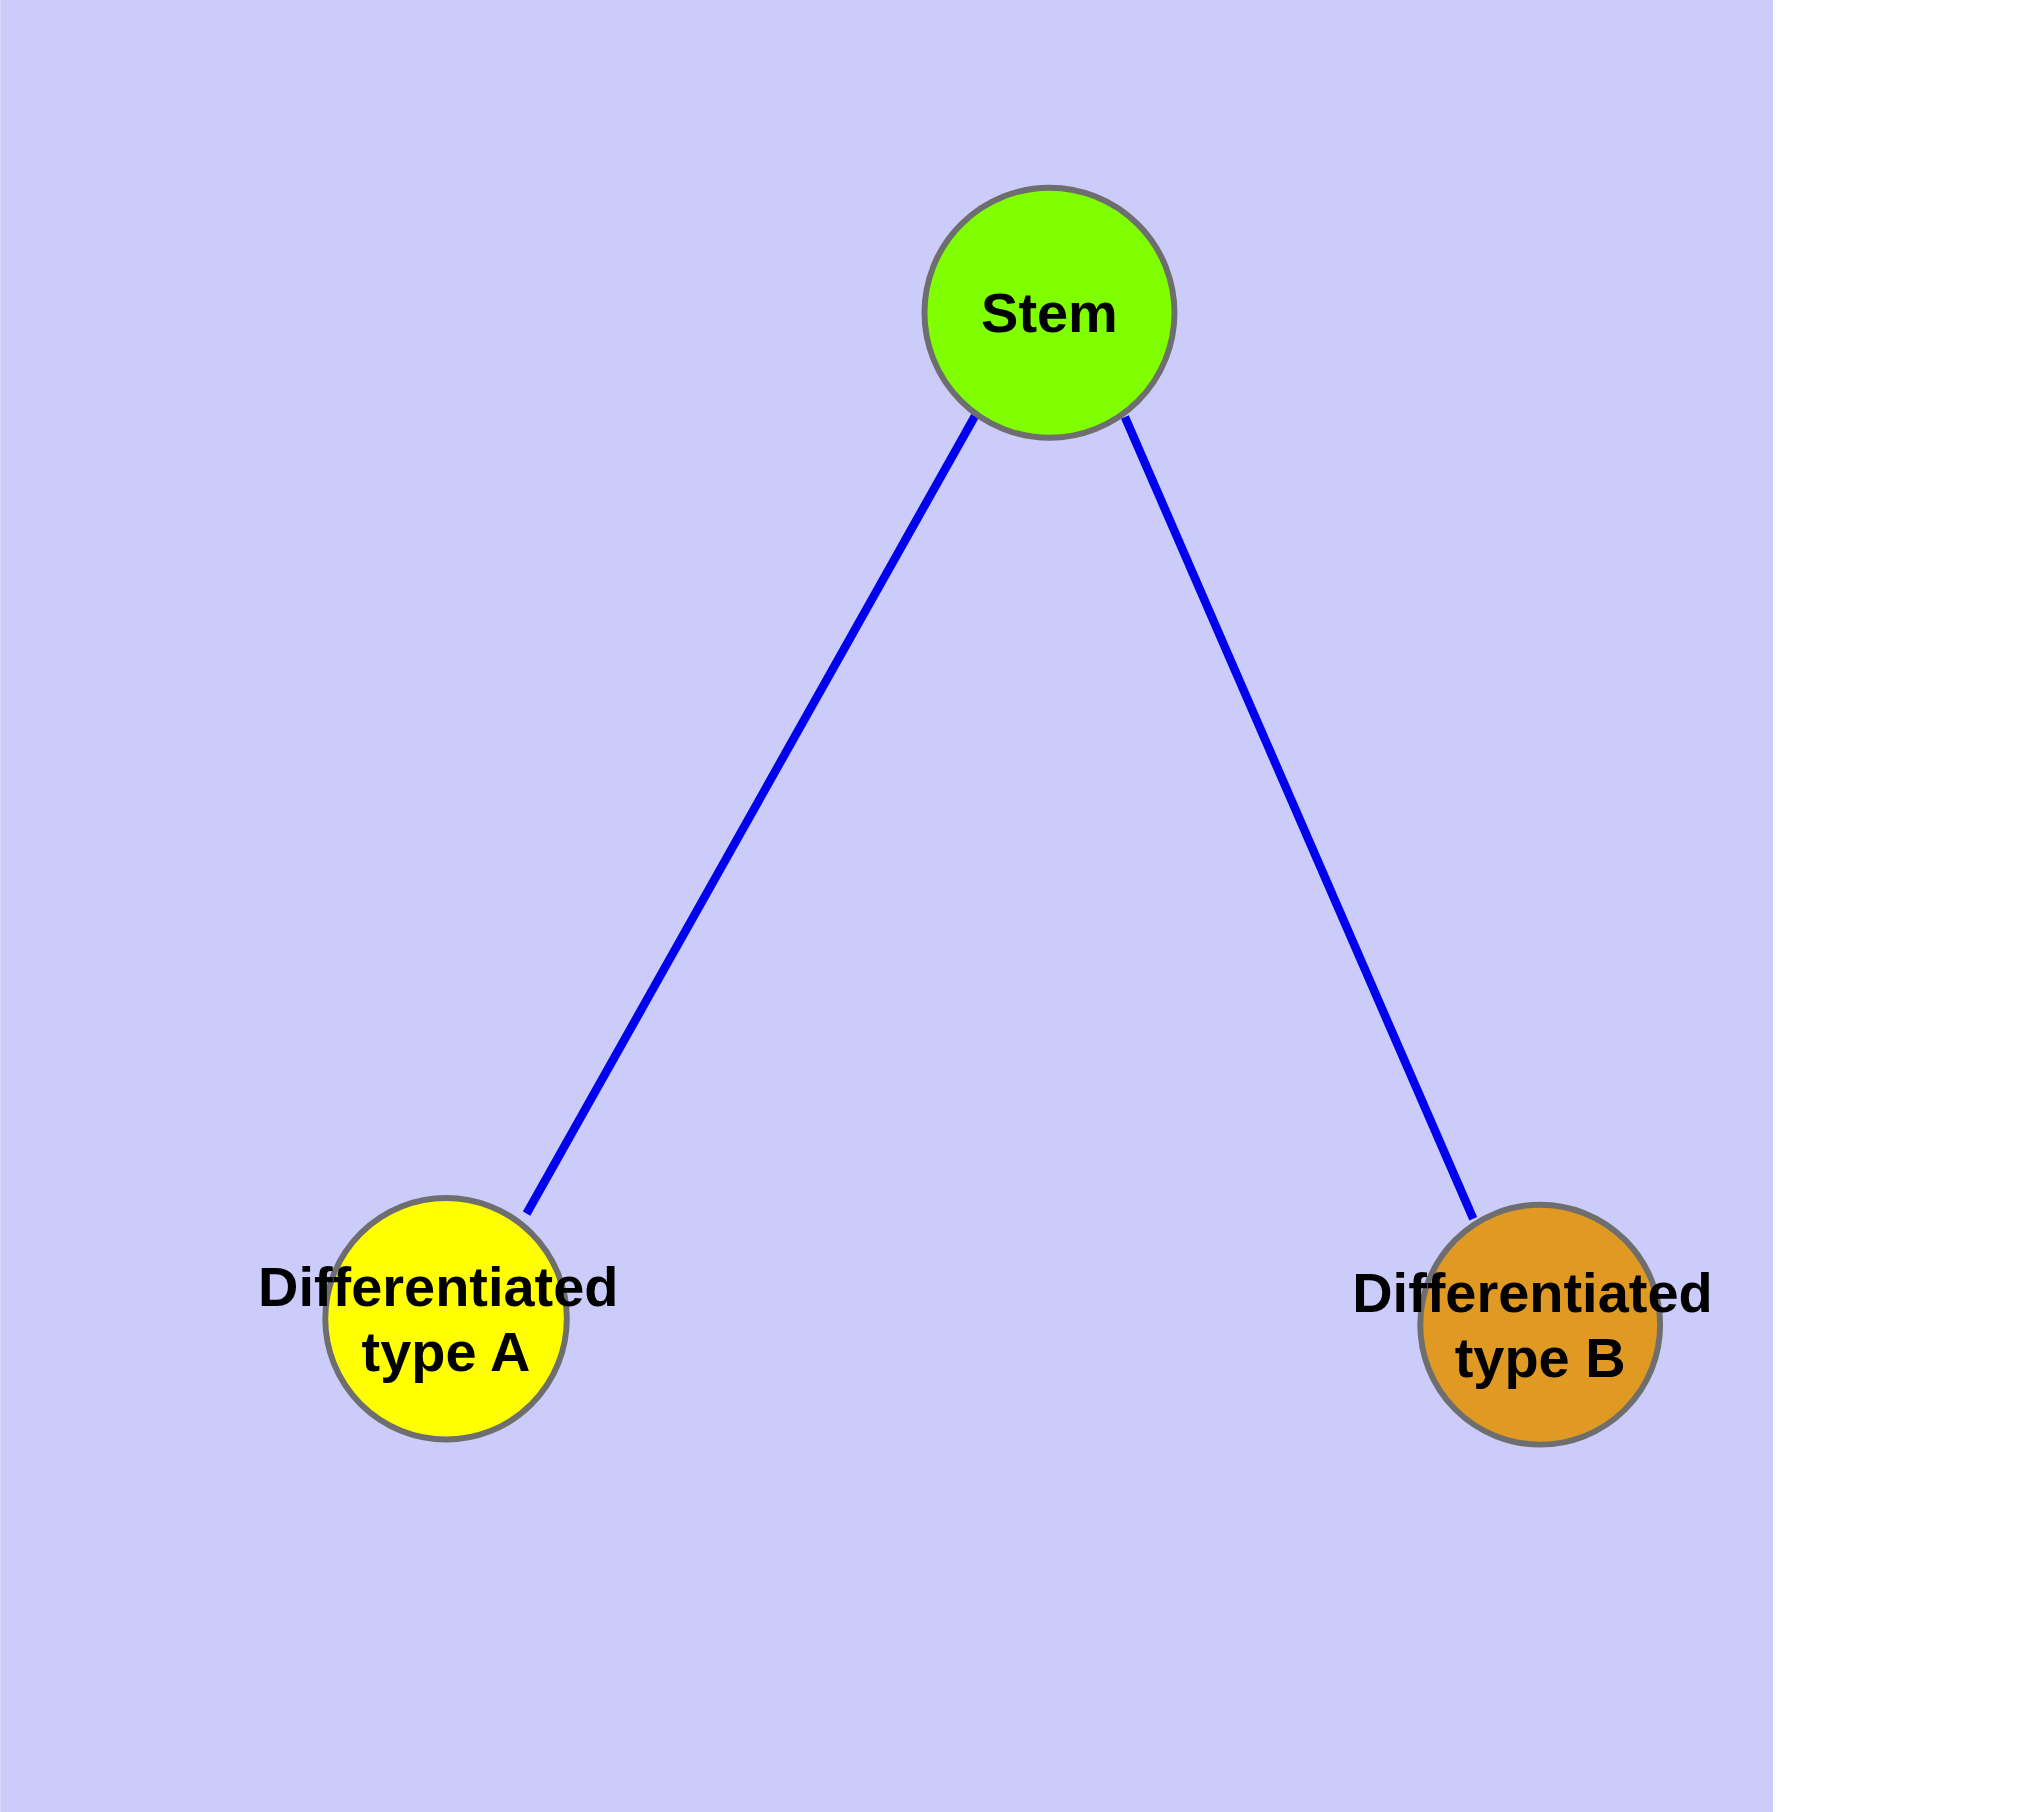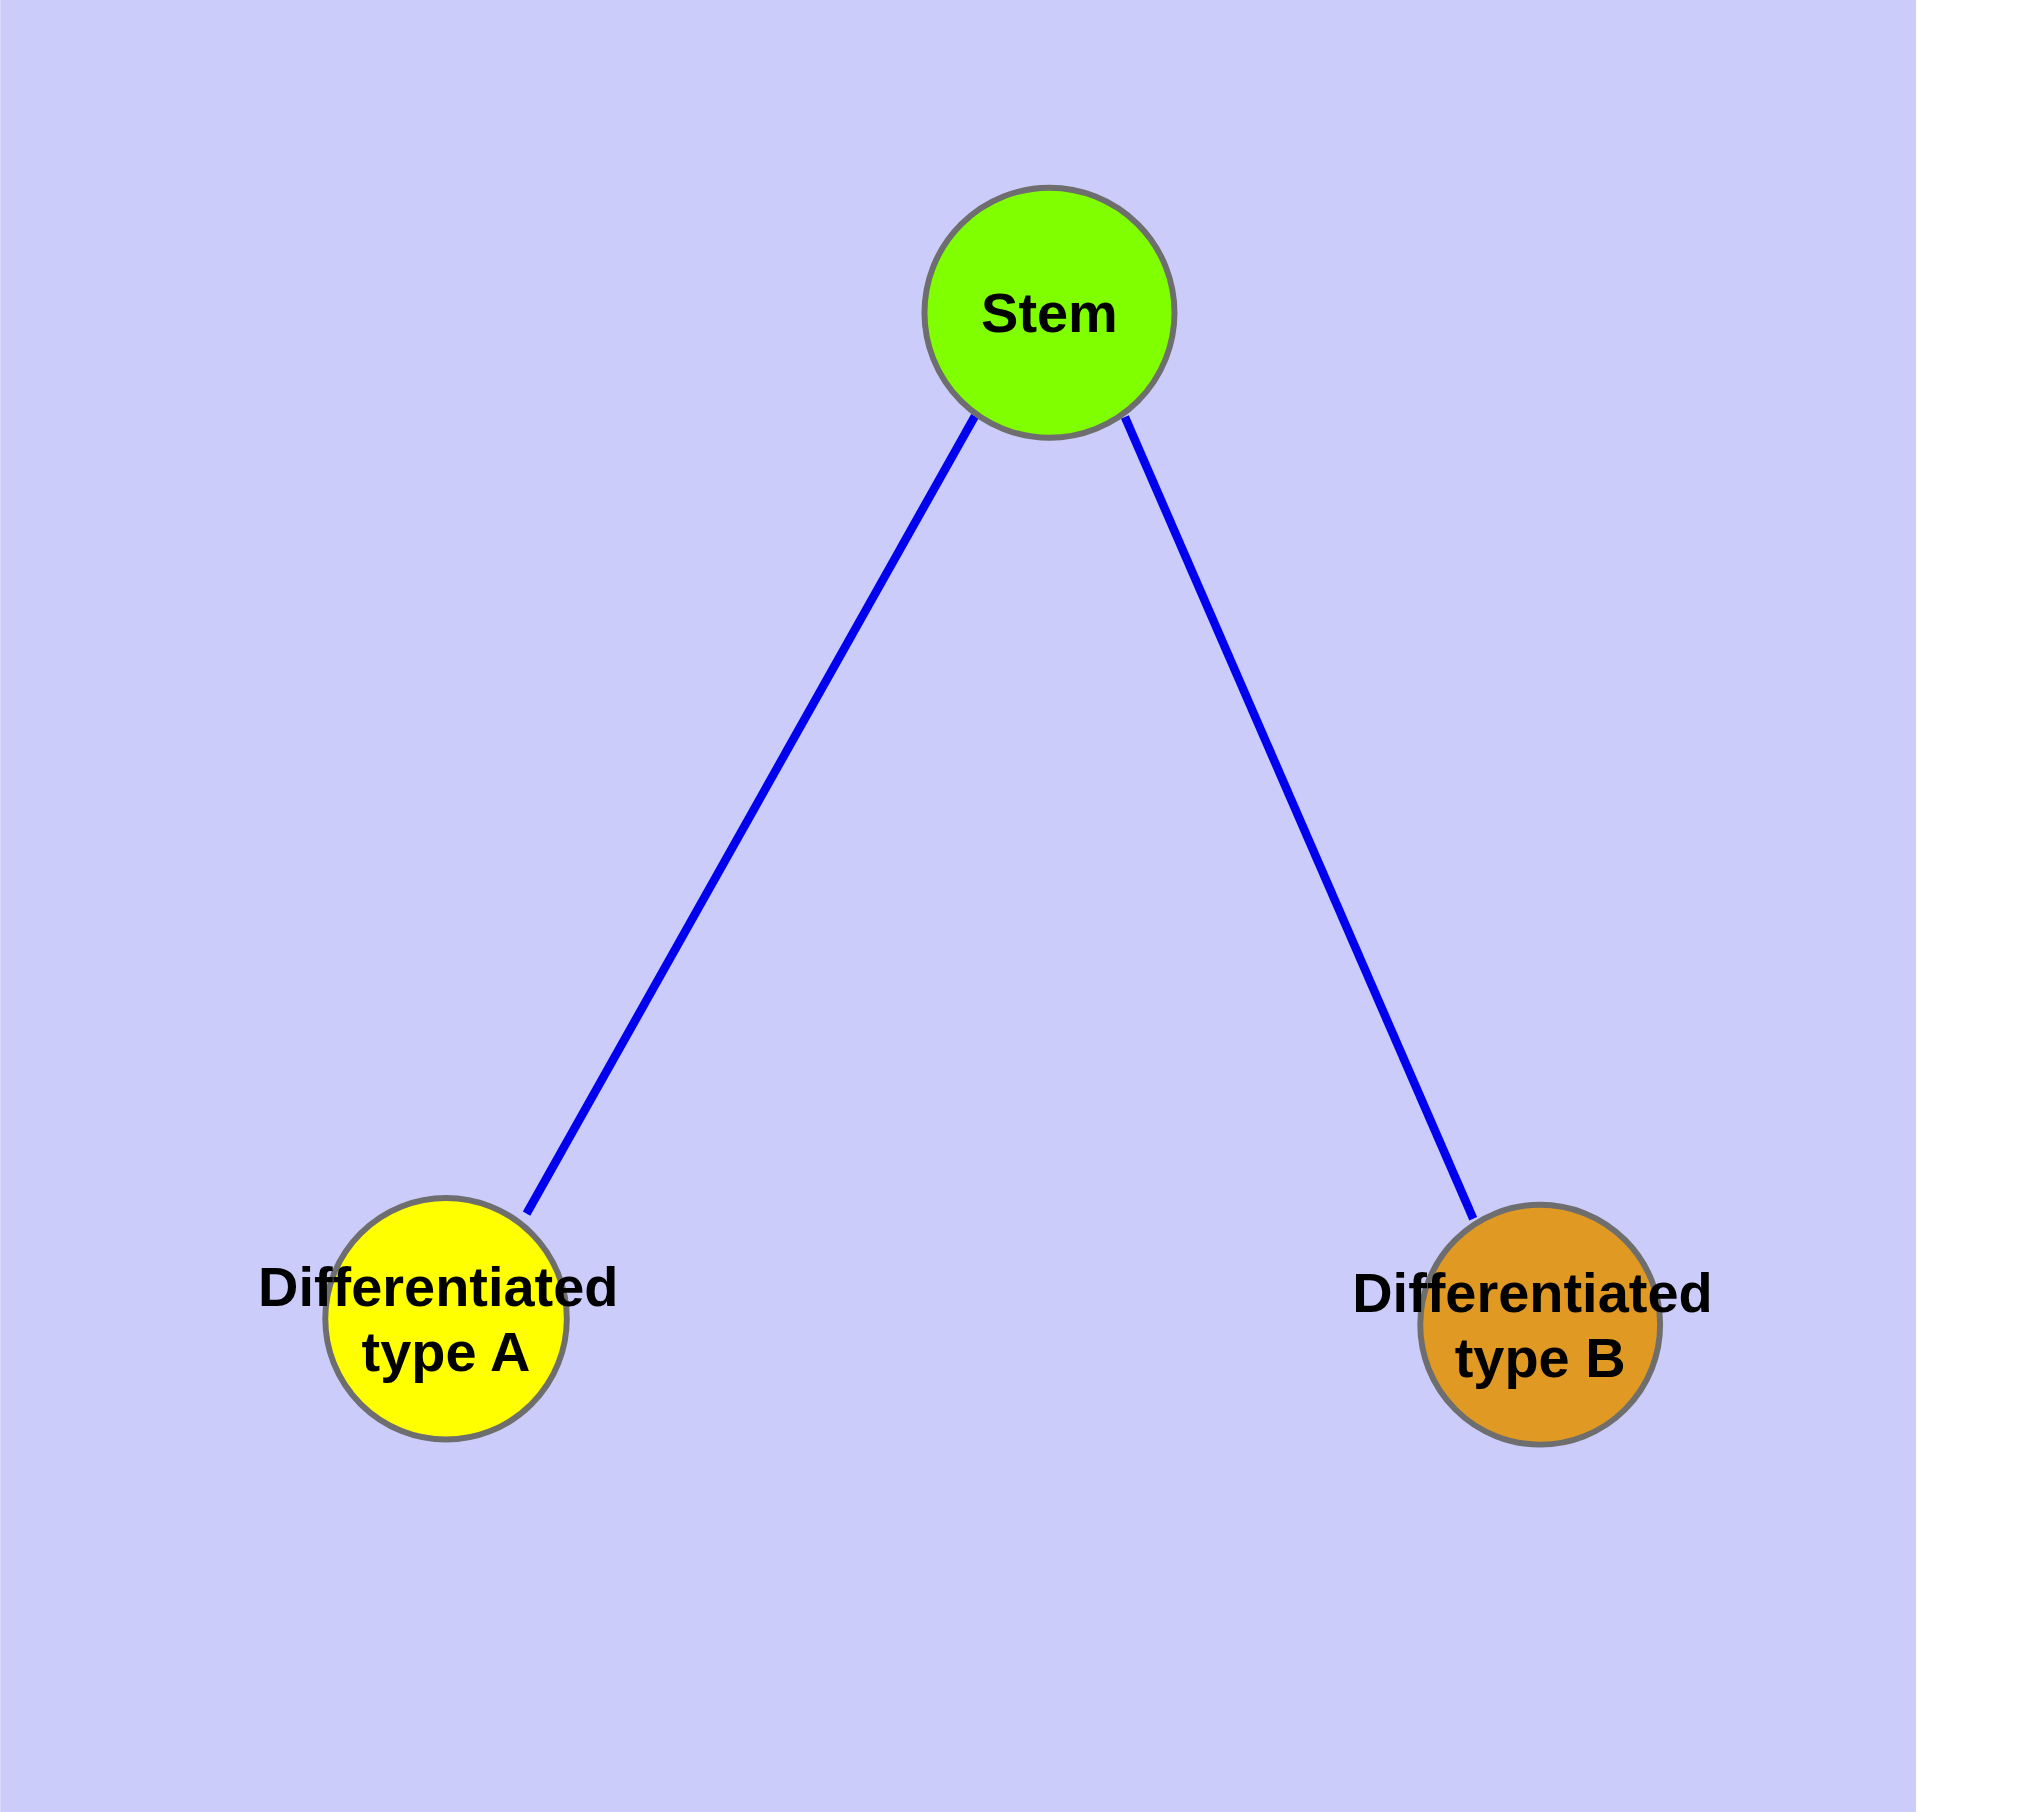--- a/index.html
+++ b/index.html
@@ -28,21 +28,21 @@
     font-weight: bold;
     fill: #000000;
     text-anchor: middle;
     dominant-baseline: middle;
     paint-order: normal;
   }
 </style>
 </head>
 <body>
 
-<div id="canvas" style="width: 1916px; height: 1812px;">
+<div id="canvas" style="width: 1773px; height: 1812px;">
   <svg id="graph-svg" viewBox="0 0 2384 2138" xmlns="http://www.w3.org/2000/svg" style="width: 2021px; height: 1812px;">
 
     <rect id="bg-rect" x="0" y="0" width="2384" height="2138" fill="#ccccfa"></rect>
 
     <g id="edges-layer">
       <line id="edge-stem-diff-a" x1="1150" y1="491" x2="621" y2="1432" stroke="#0000ee" stroke-width="10" stroke-linecap="butt"></line>
       <line id="edge-stem-diff-b" x1="1327" y1="492" x2="1738" y2="1438" stroke="#0000ee" stroke-width="10" stroke-linecap="butt"></line>
     </g>
 
     <g id="nodes-layer">

